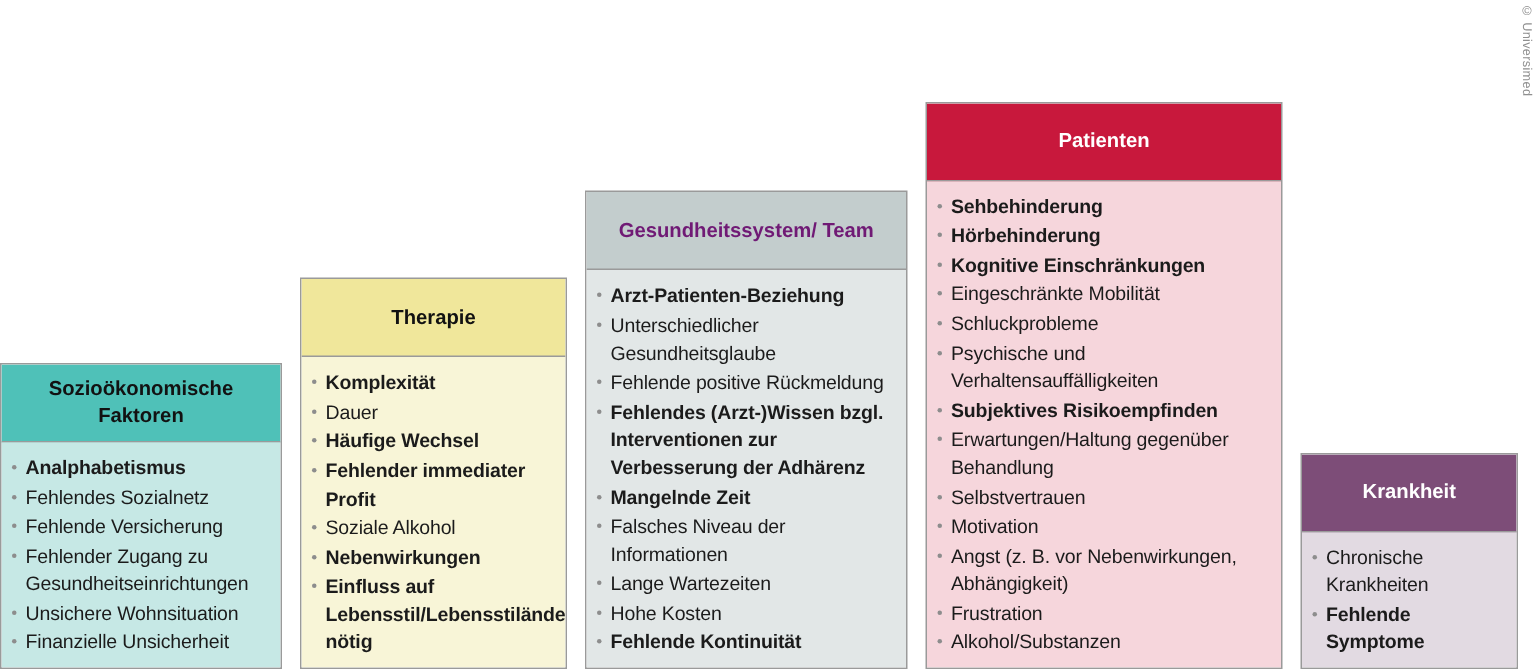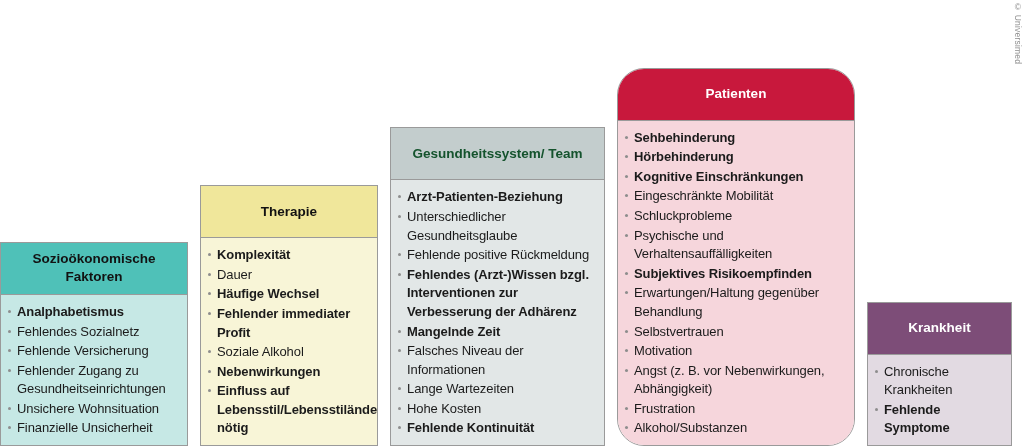--- a/index.html
+++ b/index.html
@@ -80,29 +80,29 @@
     border-radius: 50%;
   }
   ul.items li.bold {
     font-weight: bold;
   }
 
   
   .c0 { width: 188px; }
   .c1 { width: 178px; }
   .c2 { width: 215px; }
-  .c3 { width: 238px; border-radius: 27px; }
+  .c3 { width: 238px; }
   .c4 { width: 145px; }
 
   
   .c0 .col-header { background: #4fc1b8; color: #121212; }
   .c0 .col-body   { background: #c6e8e5; }
   .c1 .col-header { background: #f0e79b; color: #121212; }
   .c1 .col-body   { background: #f8f5d7; }
-  .c2 .col-header { background: #c3cdcd; color: #14532d; }
+  .c2 .col-header { background: #c3cdcd; color: #701a75; }
   .c2 .col-body   { background: #e2e7e7; }
   .c3 .col-header { background: #c8183c; color: #ffffff; }
   .c3 .col-body   { background: #f6d6dc; }
   .c4 .col-header { background: #7d4d78; color: #ffffff; }
   .c4 .col-body   { background: #e2dae2; }
 
   .credit {
     position: absolute;
     right: 1px;
     top: 2px;

